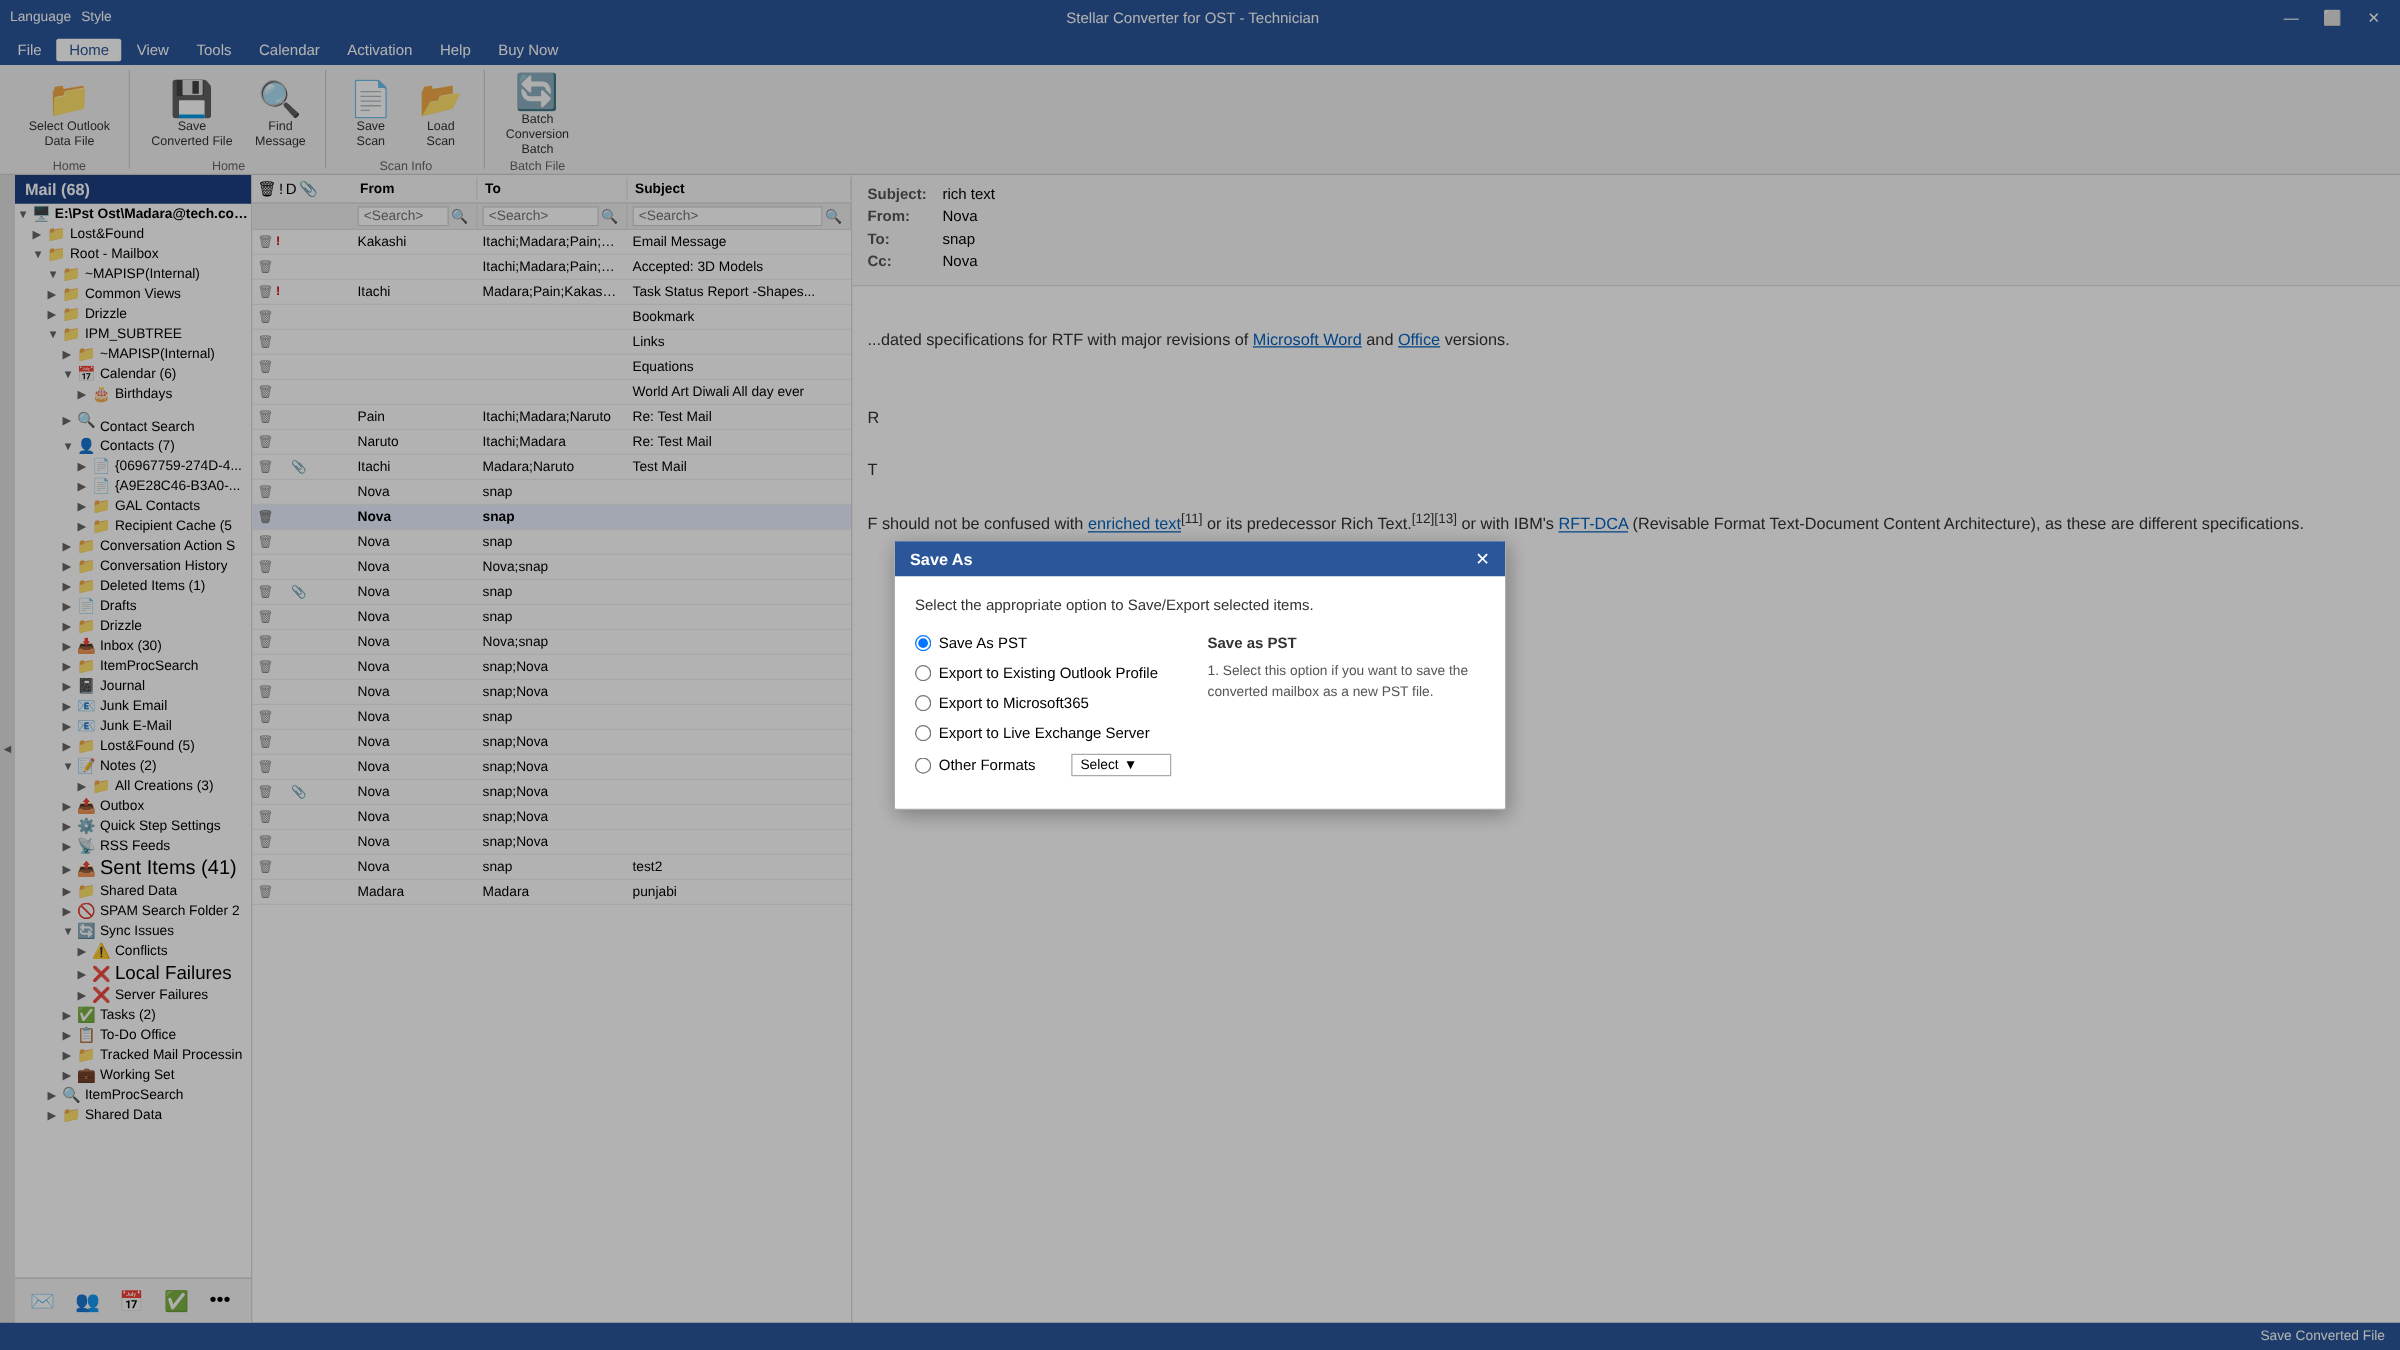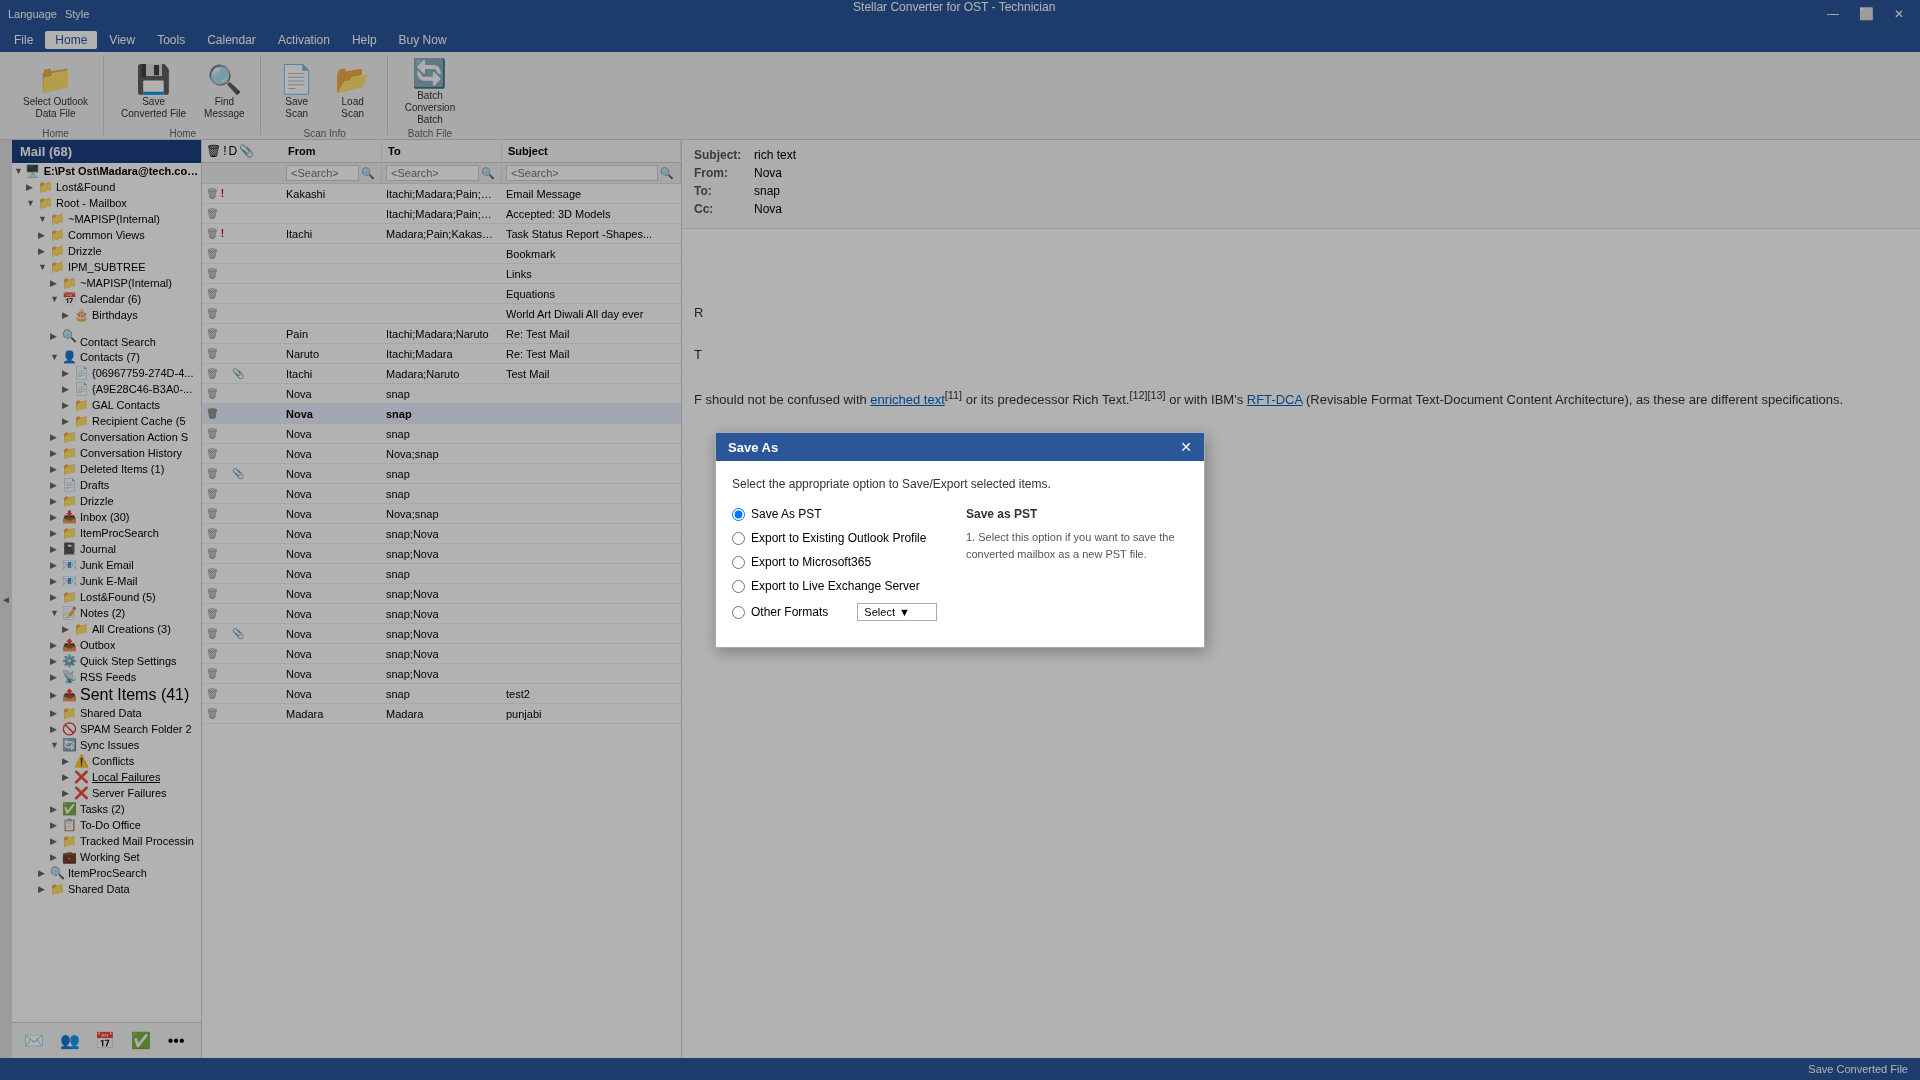--- a/index.html
+++ b/index.html
@@ -4,20 +4,21 @@
   <style>
     * { box-sizing: border-box; margin: 0; padding: 0; }
     body { font-family: 'Segoe UI', Arial, sans-serif; font-size: 12px; background: #f0f0f0; overflow: hidden; width: 1920px; height: 1080px; }
 
     
     .title-bar {
       background: #2b579a;
       color: white;
       height: 28px;
       display: flex;
+      align-items: center;
       justify-content: space-between;
       padding: 0 8px;
       font-size: 12px;
     }
     .title-bar-title { flex: 1; text-align: center; }
     .title-bar-controls { display: flex; gap: 4px; }
     .title-bar-btn { background: none; border: none; color: white; cursor: pointer; padding: 2px 8px; font-size: 12px; }
 
     
     .menu-bar {
@@ -573,21 +574,21 @@
           <span style="font-size: 11px; overflow: hidden; text-overflow: ellipsis; white-space: nowrap;">Sync Issues</span>
         </div>
         <div class="tree-item" style="padding-left: 50px;">
           <span style="color: rgb(102, 102, 102); font-size: 9px; margin-right: 2px; width: 10px; display: inline-block;">▶</span>
           <span style="margin-right: 3px; font-size: 12px;">⚠️</span>
           <span style="font-size: 11px; overflow: hidden; text-overflow: ellipsis; white-space: nowrap;">Conflicts</span>
         </div>
         <div class="tree-item" style="padding-left: 50px;">
           <span style="color: rgb(102, 102, 102); font-size: 9px; margin-right: 2px; width: 10px; display: inline-block;">▶</span>
           <span style="margin-right: 3px; font-size: 12px;">❌</span>
-          <span style="font-size: 11px; overflow: hidden; text-overflow: ellipsis; white-space: nowrap; text-decoration: underline;">Local Failures</span>
+          <span style="font-size: 15px; overflow: hidden; text-overflow: ellipsis; white-space: nowrap;">Local Failures</span>
         </div>
         <div class="tree-item" style="padding-left: 50px;">
           <span style="color: rgb(102, 102, 102); font-size: 9px; margin-right: 2px; width: 10px; display: inline-block;">▶</span>
           <span style="margin-right: 3px; font-size: 12px;">❌</span>
           <span style="font-size: 11px; overflow: hidden; text-overflow: ellipsis; white-space: nowrap;">Server Failures</span>
         </div>
         <div class="tree-item" style="padding-left: 38px;">
           <span style="color: rgb(102, 102, 102); font-size: 9px; margin-right: 2px; width: 10px; display: inline-block;">▶</span>
           <span style="margin-right: 3px; font-size: 12px;">✅</span>
           <span style="font-size: 11px; overflow: hidden; text-overflow: ellipsis; white-space: nowrap;">Tasks (2)</span>
@@ -918,20 +919,21 @@
         <span class="preview-field-label">To:</span>
         <span class="preview-field-value">snap</span>
       </div>
       <div class="preview-field">
         <span class="preview-field-label">Cc:</span>
         <span class="preview-field-value">Nova</span>
       </div>
     </div>
     <div class="preview-body">
       <br>
+      <p>...dated specifications for RTF with major revisions of <a href="#">Microsoft Word</a> and <a href="#">Office</a> versions.</p>
       <br><br>
       <p>R</p>
       <br>
       <p>T</p>
       <br>
       <p>F should not be confused with <a href="#">enriched text</a><sup>[11]</sup> or its predecessor Rich Text.<sup>[12][13]</sup> or with IBM's <a href="#">RFT-DCA</a> (Revisable Format Text-Document Content Architecture), as these are different specifications.</p>
     </div>
   </div>
 </div>
 

